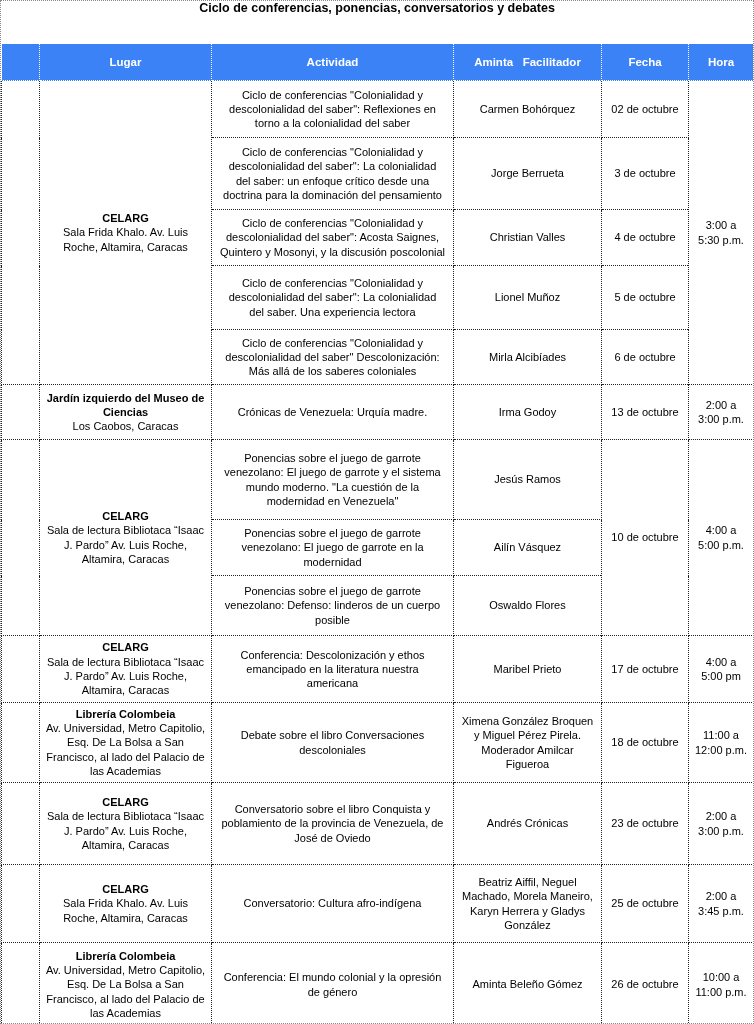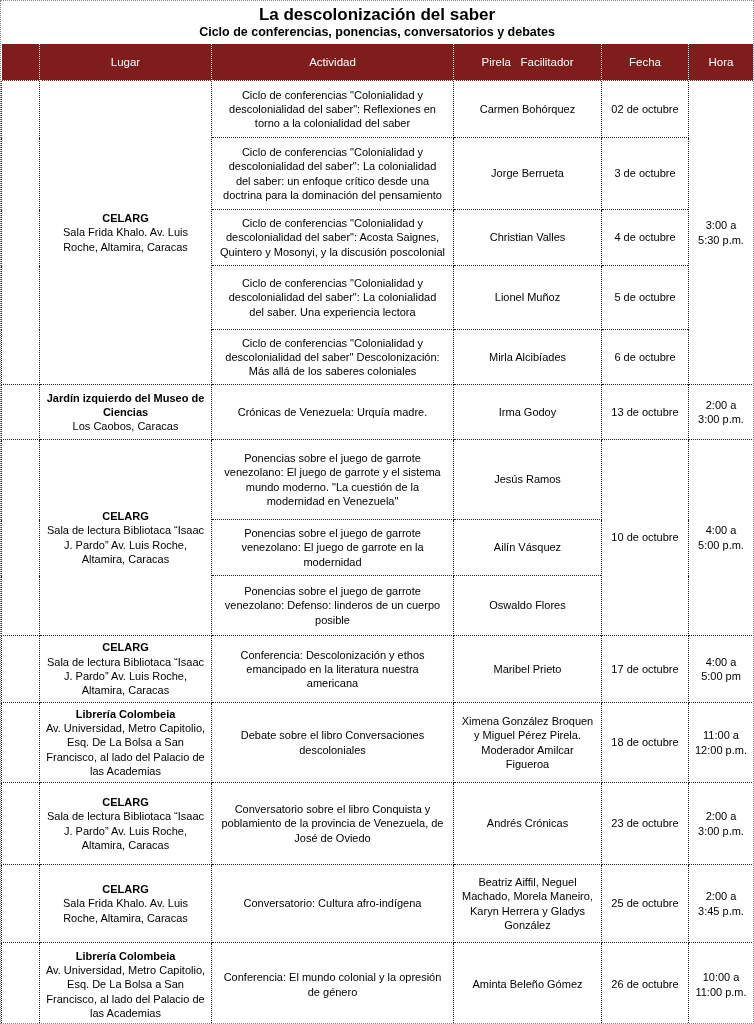--- a/index.html
+++ b/index.html
@@ -8,54 +8,53 @@
   .titleblock{height:42px;text-align:center;}
   .title{font-size:17px;font-weight:bold;padding-top:3px;line-height:1.25;}
   .subtitle{font-size:12.5px;font-weight:bold;line-height:1.2;}
   table{border-collapse:collapse;table-layout:fixed;width:752px;font-size:11px;}
   col.c0{width:38px;}
   col.c1{width:172px;}
   col.c2{width:242px;}
   col.c3{width:148px;}
   col.c4{width:87px;}
   col.c5{width:65px;}
-  th{background:#7f1d1d;color:#ffffff;font-size:11.5px;font-weight:normal;border:1px dotted #ffffff;height:36px;padding:0 2px;white-space:pre-wrap;}
+  th{background:#3b82f6;color:#ffffff;font-size:11.5px;font-weight:bold;border:1px dotted #ffffff;height:36px;padding:0 2px;white-space:pre-wrap;}
   td{border:1px dotted #222;text-align:center;vertical-align:middle;padding:2px 5px;line-height:1.3;}
   td.act{padding:2px 8px;}
   .b{font-weight:normal;}
   .lugar-name{font-weight:bold;display:block;}
   .lugar-addr{display:block;}
   tr.rh57{height:57px;} tr.rh72{height:72px;} tr.rh56{height:56px;} tr.rh64{height:64px;}
   tr.rh55{height:55px;} tr.rh80{height:80px;} tr.rh60{height:60px;} tr.rh67{height:67px;}
   tr.rh82{height:82px;} tr.rh78{height:78px;} tr.rh84{height:84px;}
 </style>
 </head>
 <body>
 
 <div class="page">
   <div class="titleblock">
-    <div class="title">La descolonización del saber</div>
     <div class="subtitle">Ciclo de conferencias, ponencias, conversatorios y debates</div>
   </div>
 
   <table>
     <colgroup>
         <col class="c0">
         <col class="c1">
         <col class="c2">
         <col class="c3">
         <col class="c4">
         <col class="c5">
       </colgroup>
     <thead>
       <tr>
         <th></th>
         <th>Lugar</th>
         <th>Actividad</th>
-        <th>Pirela   Facilitador</th>
+        <th>Aminta   Facilitador</th>
         <th>Fecha</th>
         <th>Hora</th>
       </tr>
     </thead>
     <tbody>
 
       <tr class="rh57">
         <td rowspan="5"></td>
         <td rowspan="5">
             <span class="lugar-name">CELARG</span>

